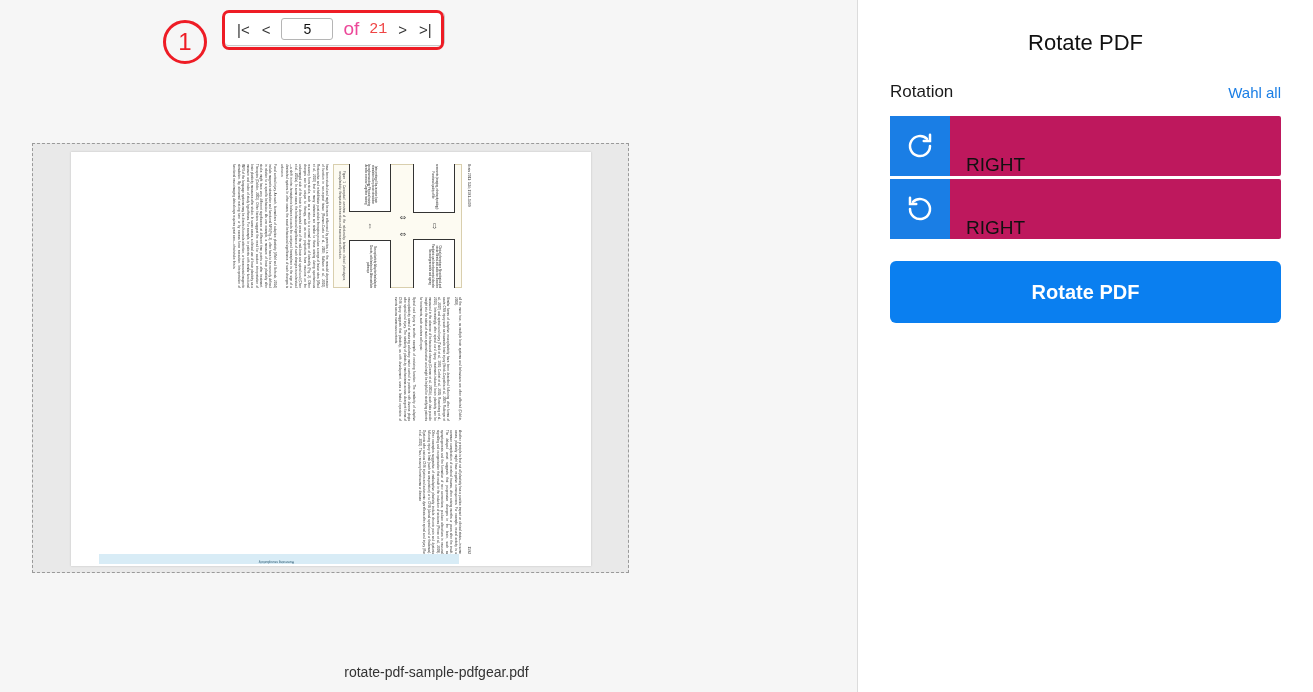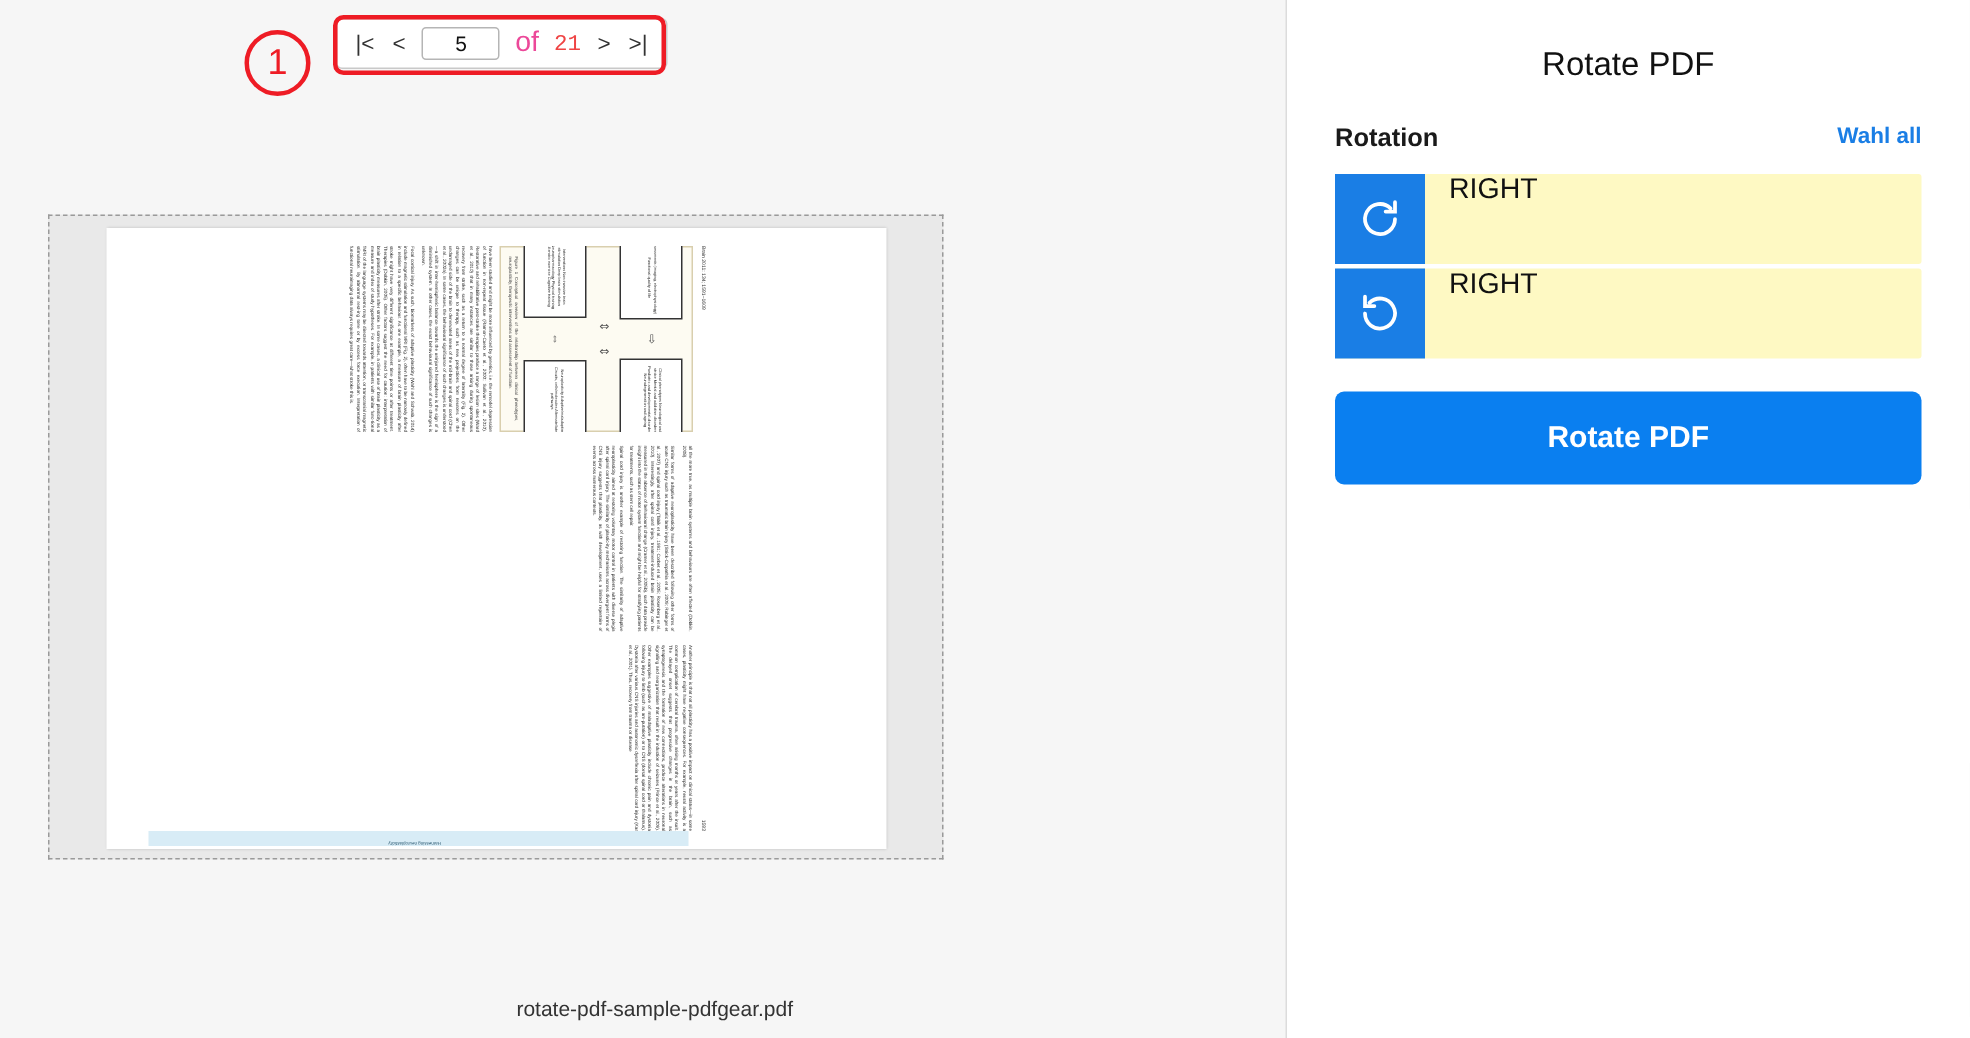--- a/index.html
+++ b/index.html
@@ -182,32 +182,31 @@
     padding: 0 16px;
   }
   .panel-title {
     text-align: center;
     font-size: 22px;
     color: #111;
     margin-top: 30px;
     font-weight: normal;
   }
   .rot-head {
-    display: flex; align-items: flex-start; justify-content: space-between;
+    display: flex; align-items: center; justify-content: space-between;
     margin-top: 26px;
     padding: 0 16px 0 16px;
-    font-weight: bold;
   }
   .rot-label { font-size: 17px; color: #1a1a1a; }
   .reset-all { font-size: 15px; color: #1a7ee5; cursor: pointer; }
 
   .rot-list { margin-top: 14px; padding: 0 16px; }
   .rot-row {
-    display: flex; align-items: flex-start;
-    background: #fef9c3;
+    display: flex; align-items: flex-end;
+    background: #be185d;
     height: 60px;
     margin-bottom: 3px;
     border-radius: 2px;
   }
   .rot-icon {
     width: 60px; height: 60px;
     background: #1a7ee5;
     display: flex; align-items: center; justify-content: center;
     flex: 0 0 60px;
     cursor: pointer;

